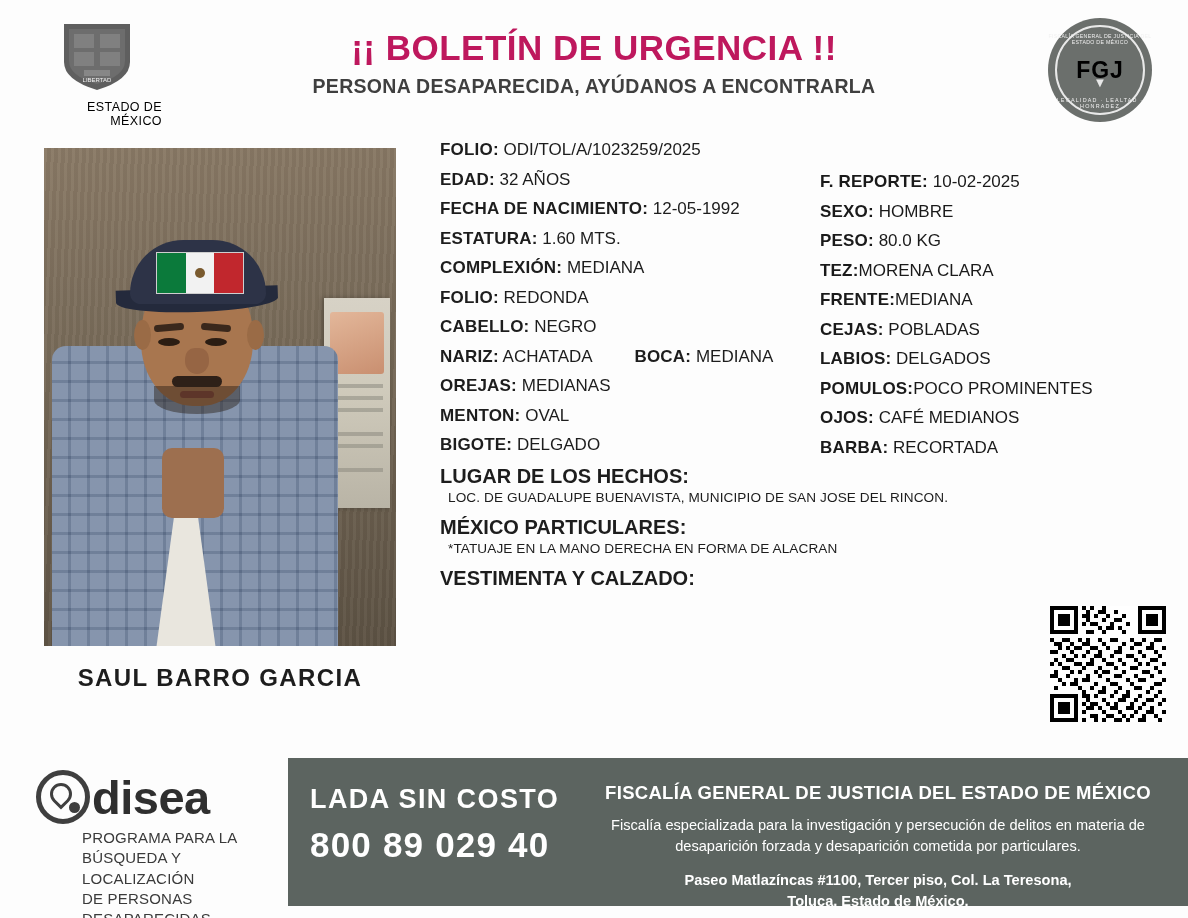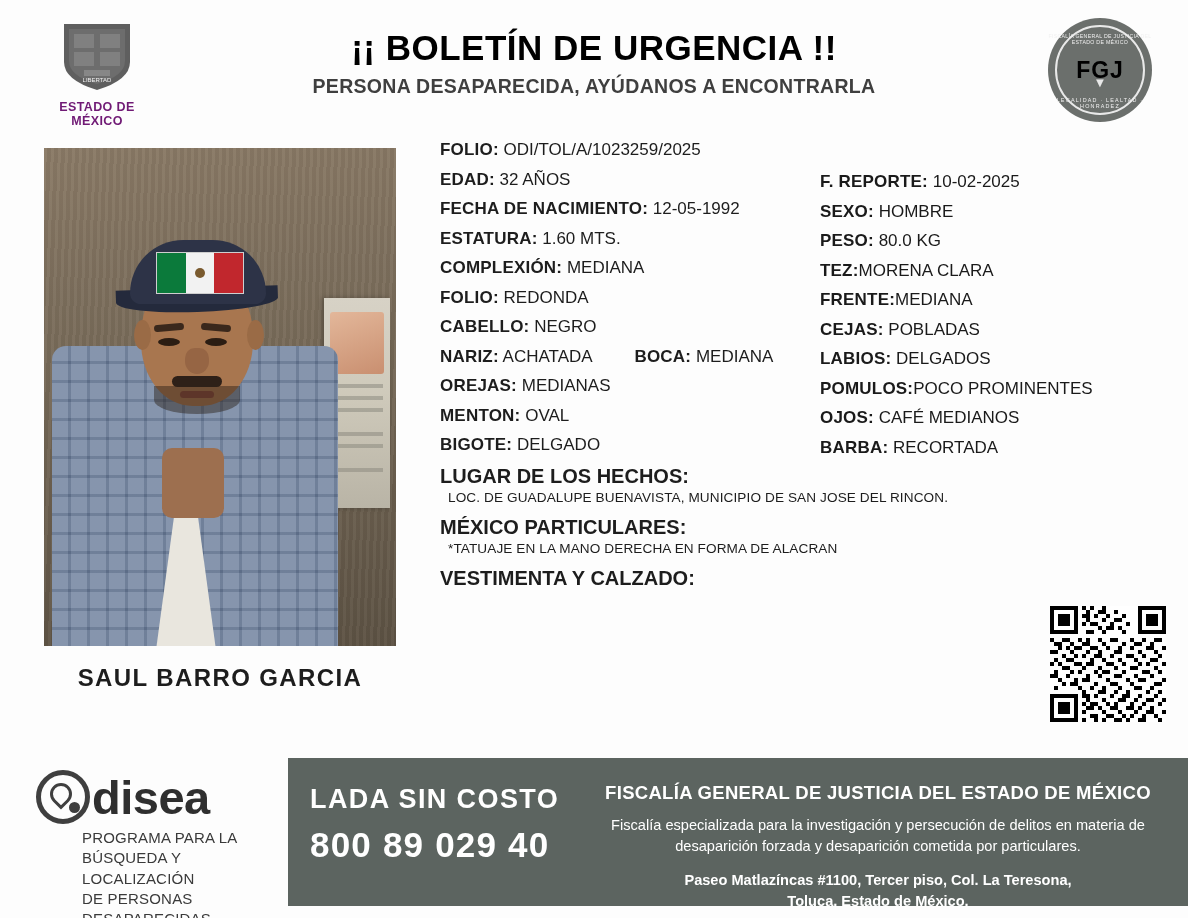--- a/index.html
+++ b/index.html
@@ -39,37 +39,38 @@
   .crest-shield {
     width: 82px;
     height: 76px;
     margin: 0 auto;
     position: relative;
   }
   .crest-shield svg { display: block; }
   .crest-caption {
     margin-top: 6px;
     font-size: 12.5px;
-    font-weight: bold;
+    font-weight: normal;
     letter-spacing: 0.4px;
-    color: #701a75;
+    color: #000000;
+    text-align: right;
   }
 
   .header-titles {
     position: absolute;
     left: 180px;
     right: 180px;
     top: 28px;
     text-align: center;
   }
   .title-main {
     font-size: 35px;
     font-weight: bold;
     letter-spacing: 0.5px;
-    color: #000000;
+    color: #be185d;
     margin: 0;
     white-space: nowrap;
   }
   .title-sub {
     font-size: 19.5px;
     font-weight: bold;
     letter-spacing: 0.3px;
     color: #3f3f3f;
     margin-top: 7px;
   }

